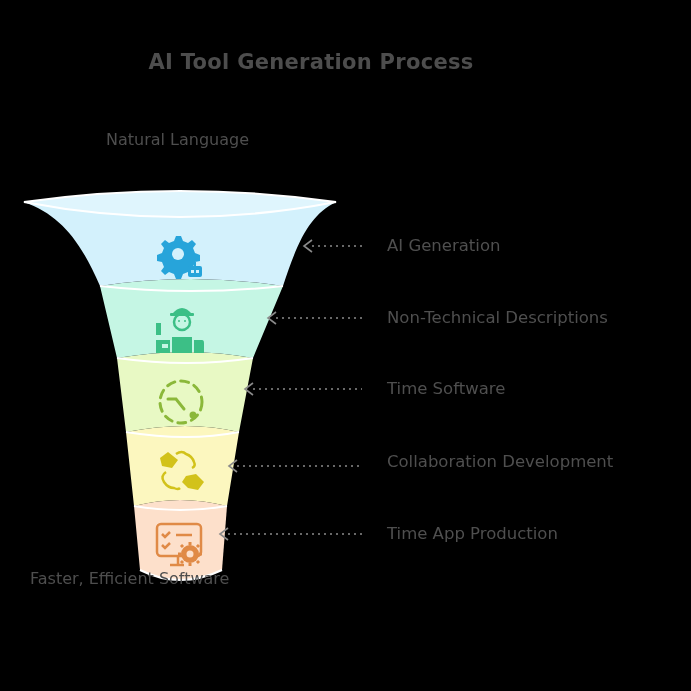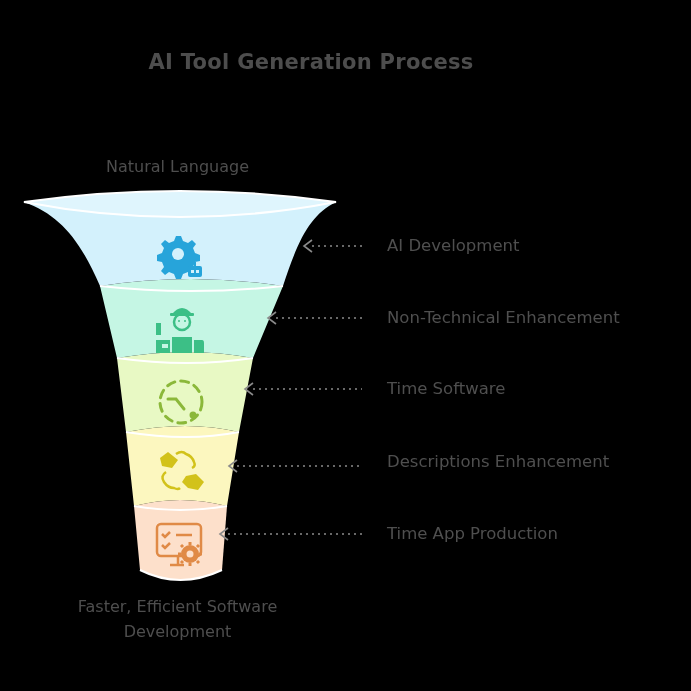--- a/index.html
+++ b/index.html
@@ -1,22 +1,22 @@
 <!DOCTYPE html>
 <html><head>
 <meta charset="utf-8">
 <style>
   html, body { margin: 0; padding: 0; background: #000; }
   body { width: 691px; height: 691px; position: relative; overflow: hidden;
          font-family: "DejaVu Sans", sans-serif; color: #4a4a4a; }
   .title { position: absolute; left: 0; width: 622px; top: 50px; text-align: center;
            font-size: 21px; font-weight: bold; color: #4d4d4d; letter-spacing: 0.3px; }
   .top-label { position: absolute; left: 60px; width: 235px; top: 128px; text-align: center;
-               font-size: 16px; line-height: 24px; color: #4e4e4e; margin-top: 27px; }
-  .bottom-label { position: absolute; left: 30px; width: 295px; top: 594px; text-align: center;
+               font-size: 16px; line-height: 24px; color: #4e4e4e; }
+  .bottom-label { position: absolute; left: 30px; width: 295px; top: 566px; 
                   font-size: 16px; line-height: 25px; color: #4e4e4e; }
   .funnel { position: absolute; left: 0; top: 0; }
   .stage-label { position: absolute; left: 387px; font-size: 16.5px; color: #4f4f4f; white-space: nowrap; }
 </style>
 </head>
 <body>
 
 <div class="title">AI Tool Generation Process</div>
 
 <div class="top-label">
@@ -99,22 +99,21 @@
     <path d="M162,534 l3,3 l5,-5 M162,545 l3,3 l5,-5"></path>
     <path d="M176,535 h16"></path>
     <circle cx="190" cy="554" r="9" fill="#e08a46" stroke="none"></circle>
     <circle cx="190" cy="554" r="3.5" fill="#fde0cb" stroke="none"></circle>
     <g stroke="#e08a46" stroke-width="3">
       <path d="M190,542 v3 M190,563 v3 M178,554 h3 M199,554 h3 M181,545 l2,2 M197,561 l2,2 M181,563 l2,-2 M197,547 l2,-2"></path>
     </g>
   </g>
 </svg>
 
-<div class="stage-label" style="top:236px">AI Development</div>
-<div class="stage-label" style="top:308px">Non-Technical Enhancement</div>
+<div class="stage-label" style="top:236px">AI Generation</div>
+<div class="stage-label" style="top:308px">Non-Technical Descriptions</div>
 <div class="stage-label" style="top:379px">Time Software</div>
-<div class="stage-label" style="top:452px">Descriptions Enhancement</div>
+<div class="stage-label" style="top:452px">Collaboration Development</div>
 <div class="stage-label" style="top:524px">Time App Production</div>
 
 <div class="bottom-label">
   <div>Faster, Efficient Software</div>
-  <div>Development</div>
 </div>
 
 </body></html>

